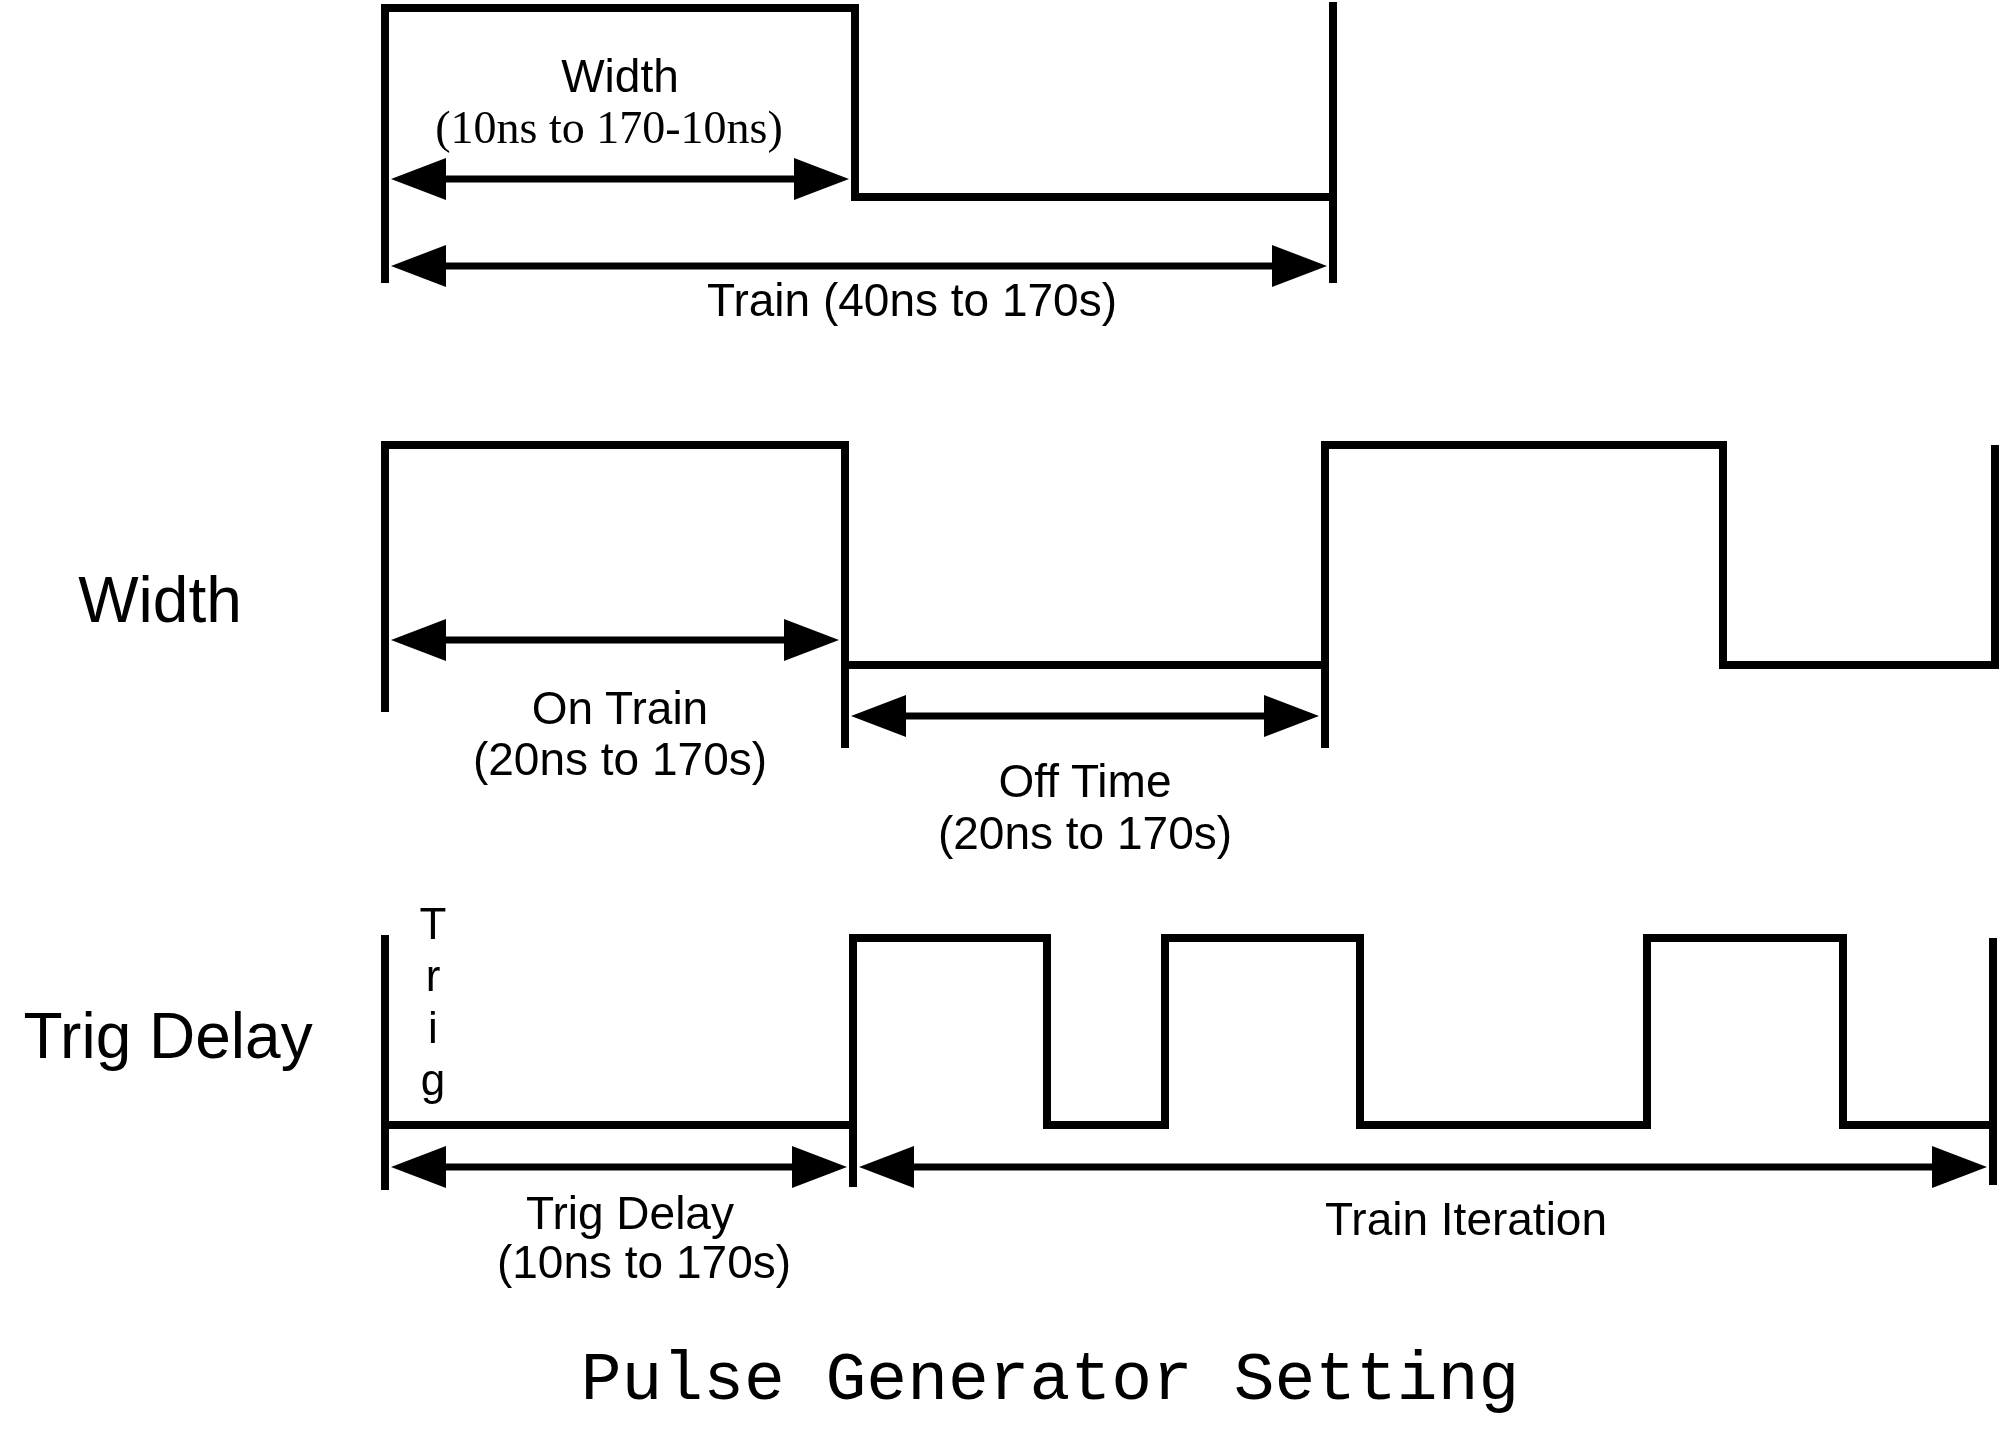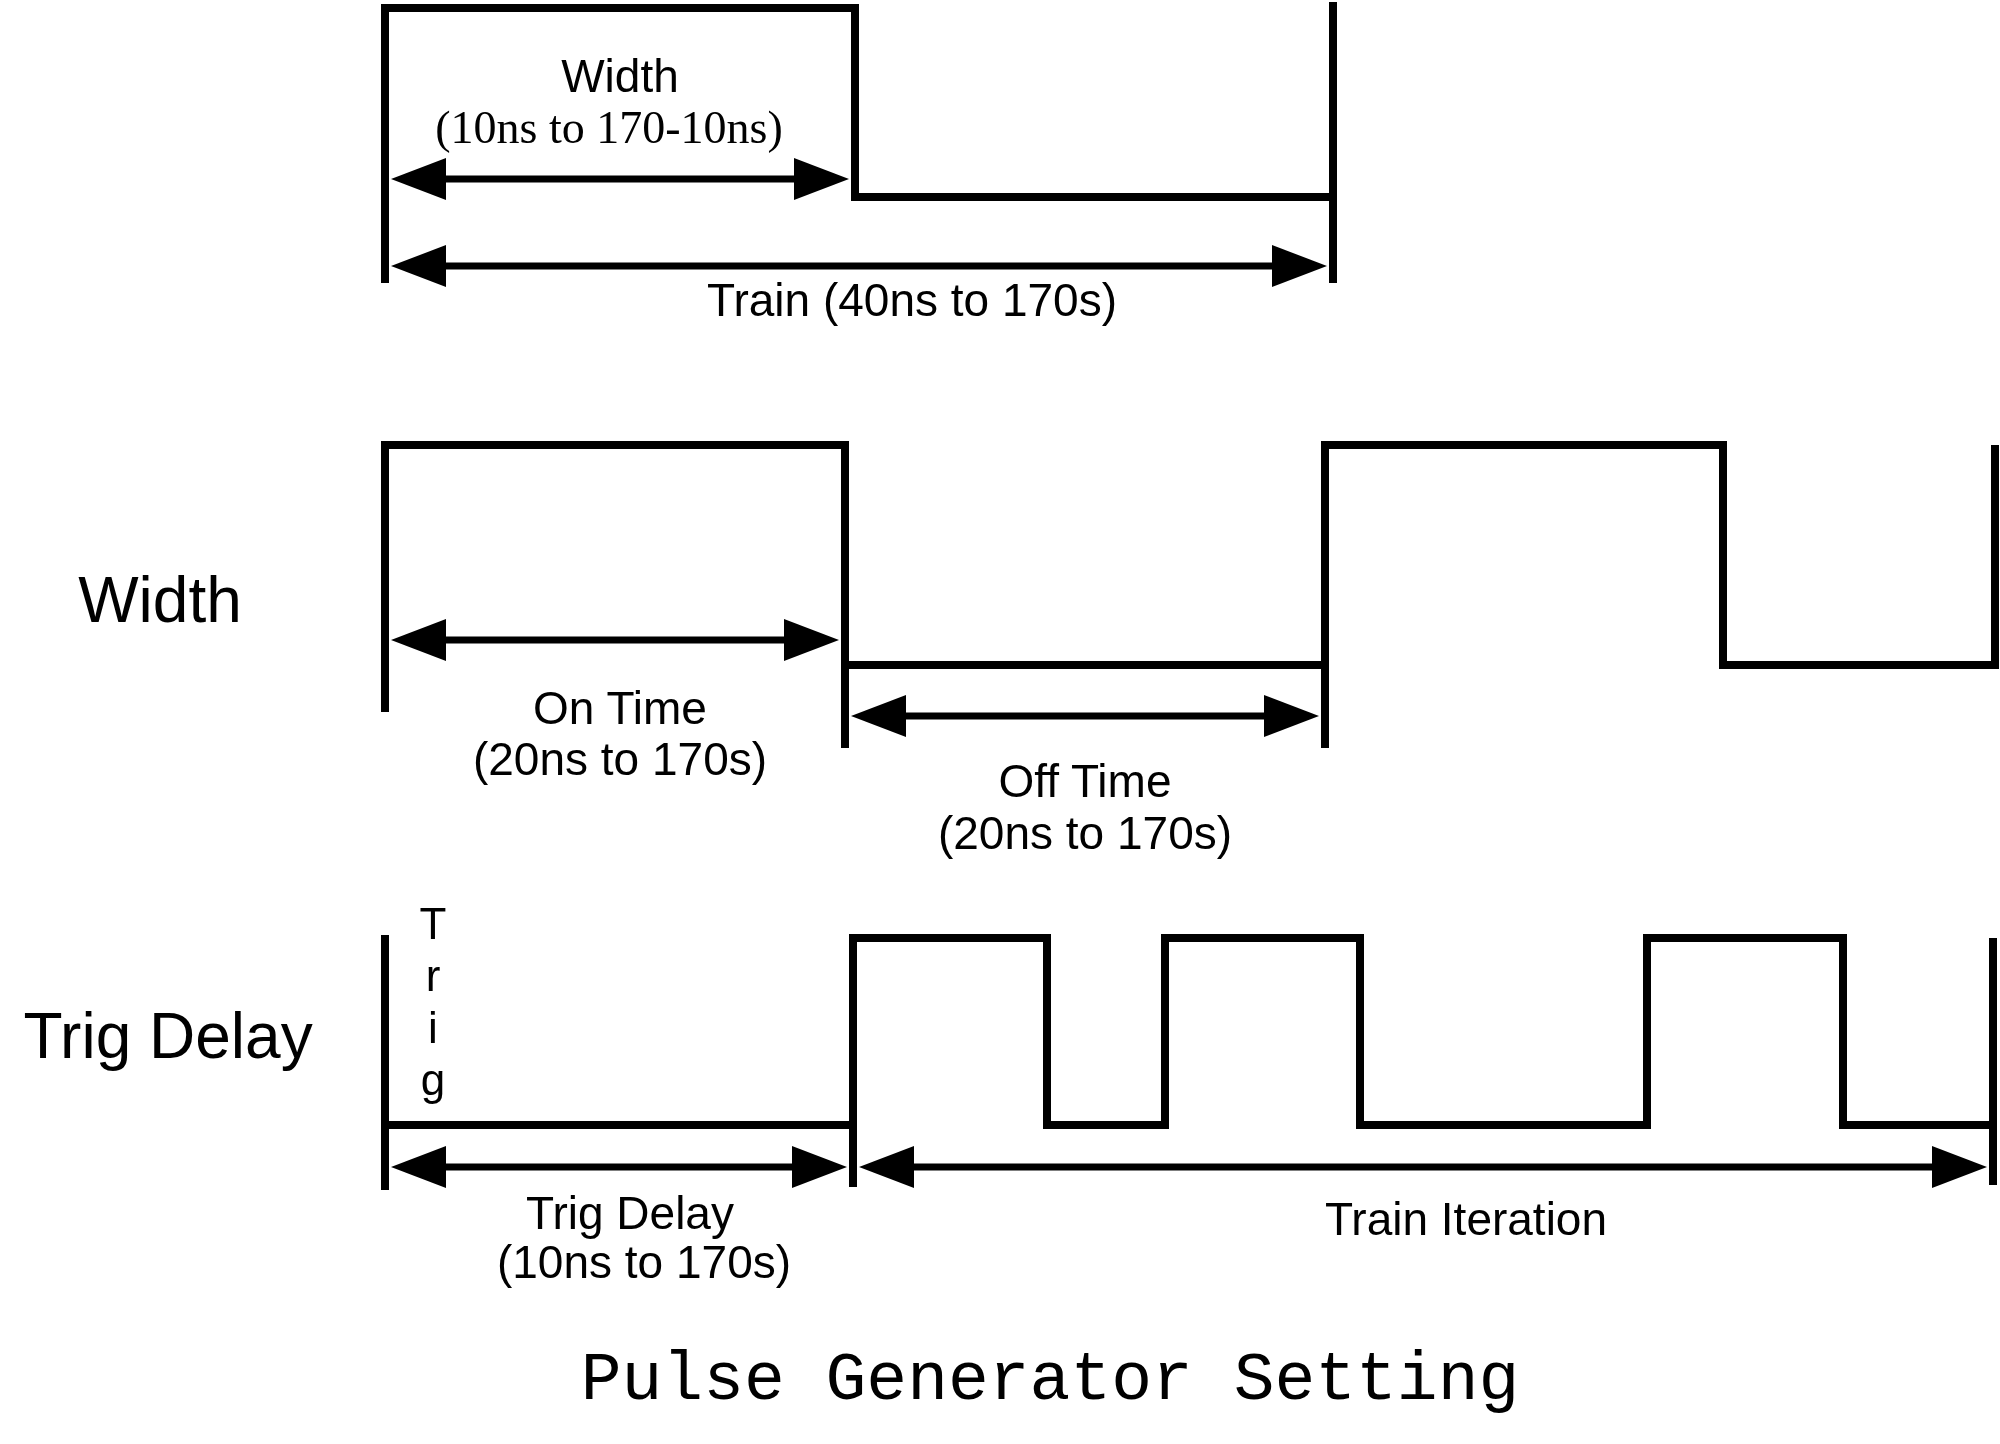--- a/index.html
+++ b/index.html
@@ -90,21 +90,21 @@
     </g>
   </svg>
 
   <div class="lbl row-label" style="left:160px;top:600px;">Width</div>
   <div class="lbl row-label" style="left:168px;top:1036px;">Trig Delay</div>
 
   <div class="lbl dim-label" style="left:620px;top:76px;">Width</div>
   <div class="lbl dim-label" style="left:609px;top:127px;font-family:Liberation Serif, serif;">(10ns to 170-10ns)</div>
   <div class="lbl dim-label" style="left:912px;top:300px;">Train (40ns to 170s)</div>
 
-  <div class="lbl dim-label" style="left:620px;top:708px;">On Time</div>
+  <div class="lbl dim-label" style="left:620px;top:708px;">On Train</div>
   <div class="lbl dim-label" style="left:620px;top:759px;">(20ns to 170s)</div>
   <div class="lbl dim-label" style="left:1085px;top:781px;">Off Time</div>
   <div class="lbl dim-label" style="left:1085px;top:833px;">(20ns to 170s)</div>
 
   <div class="trig-col" style="left:433px;top:898px;">
     <span>T</span>
     <span>r</span>
     <span>i</span>
     <span>g</span>
   </div>

